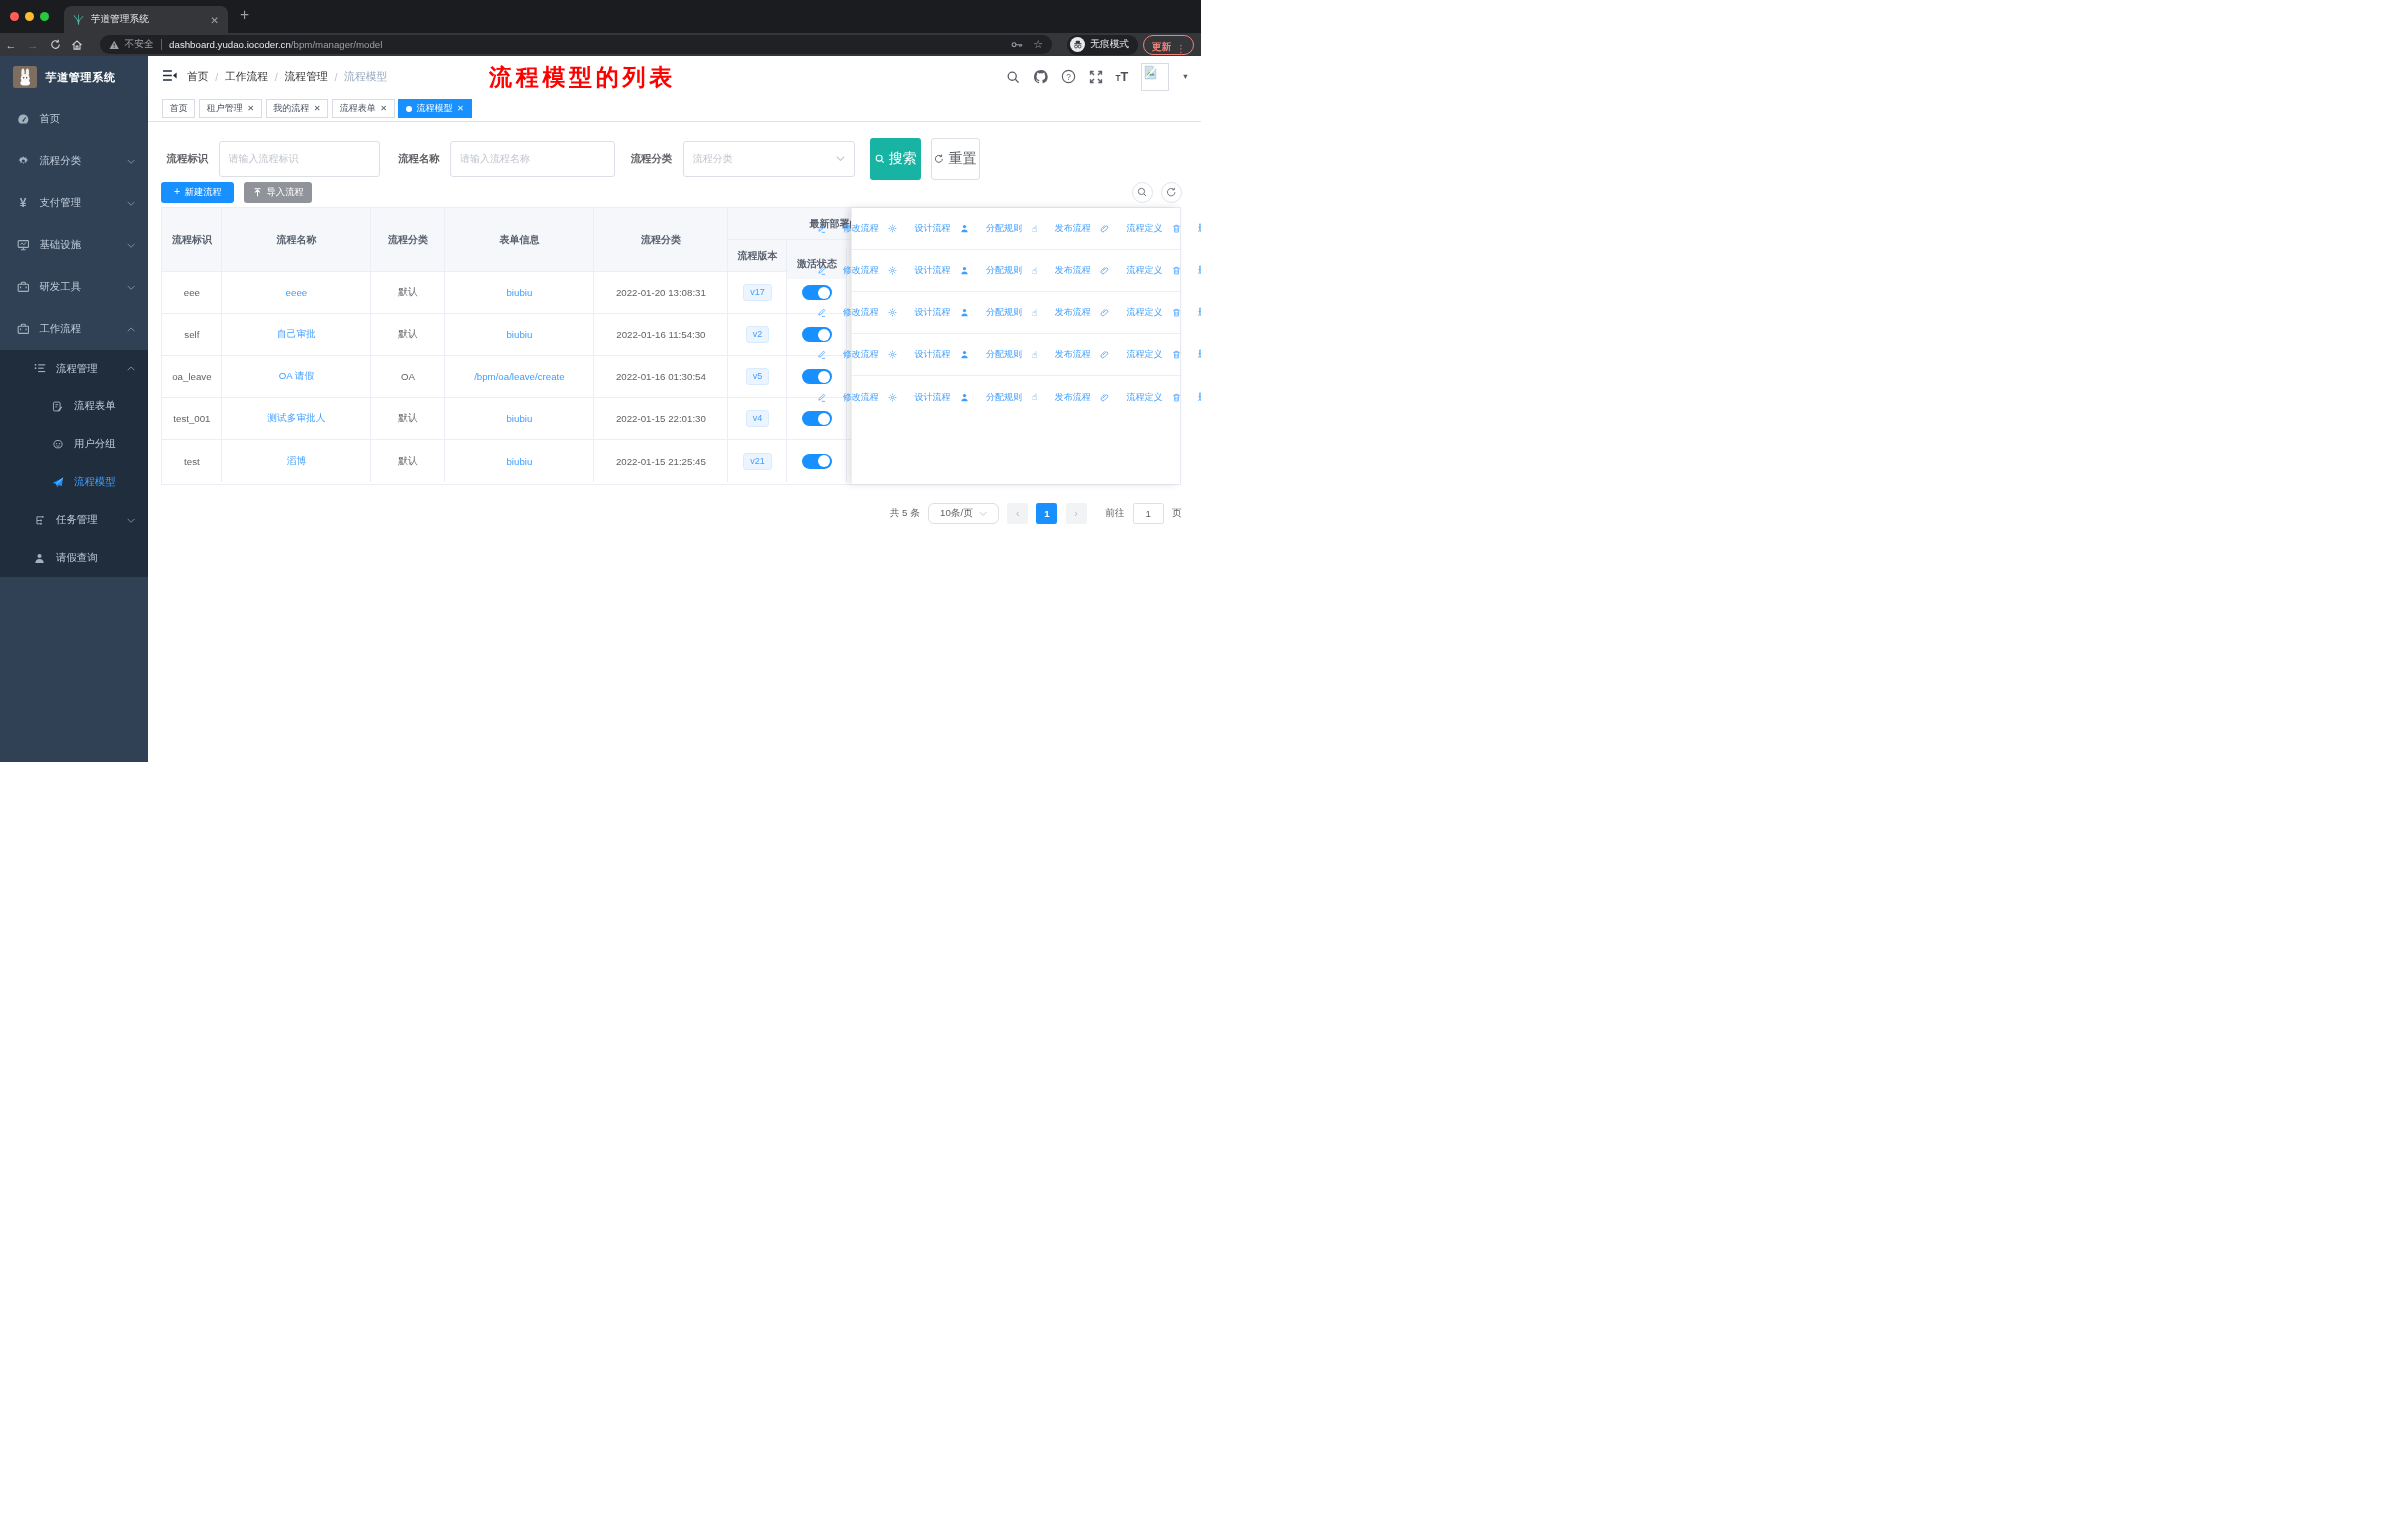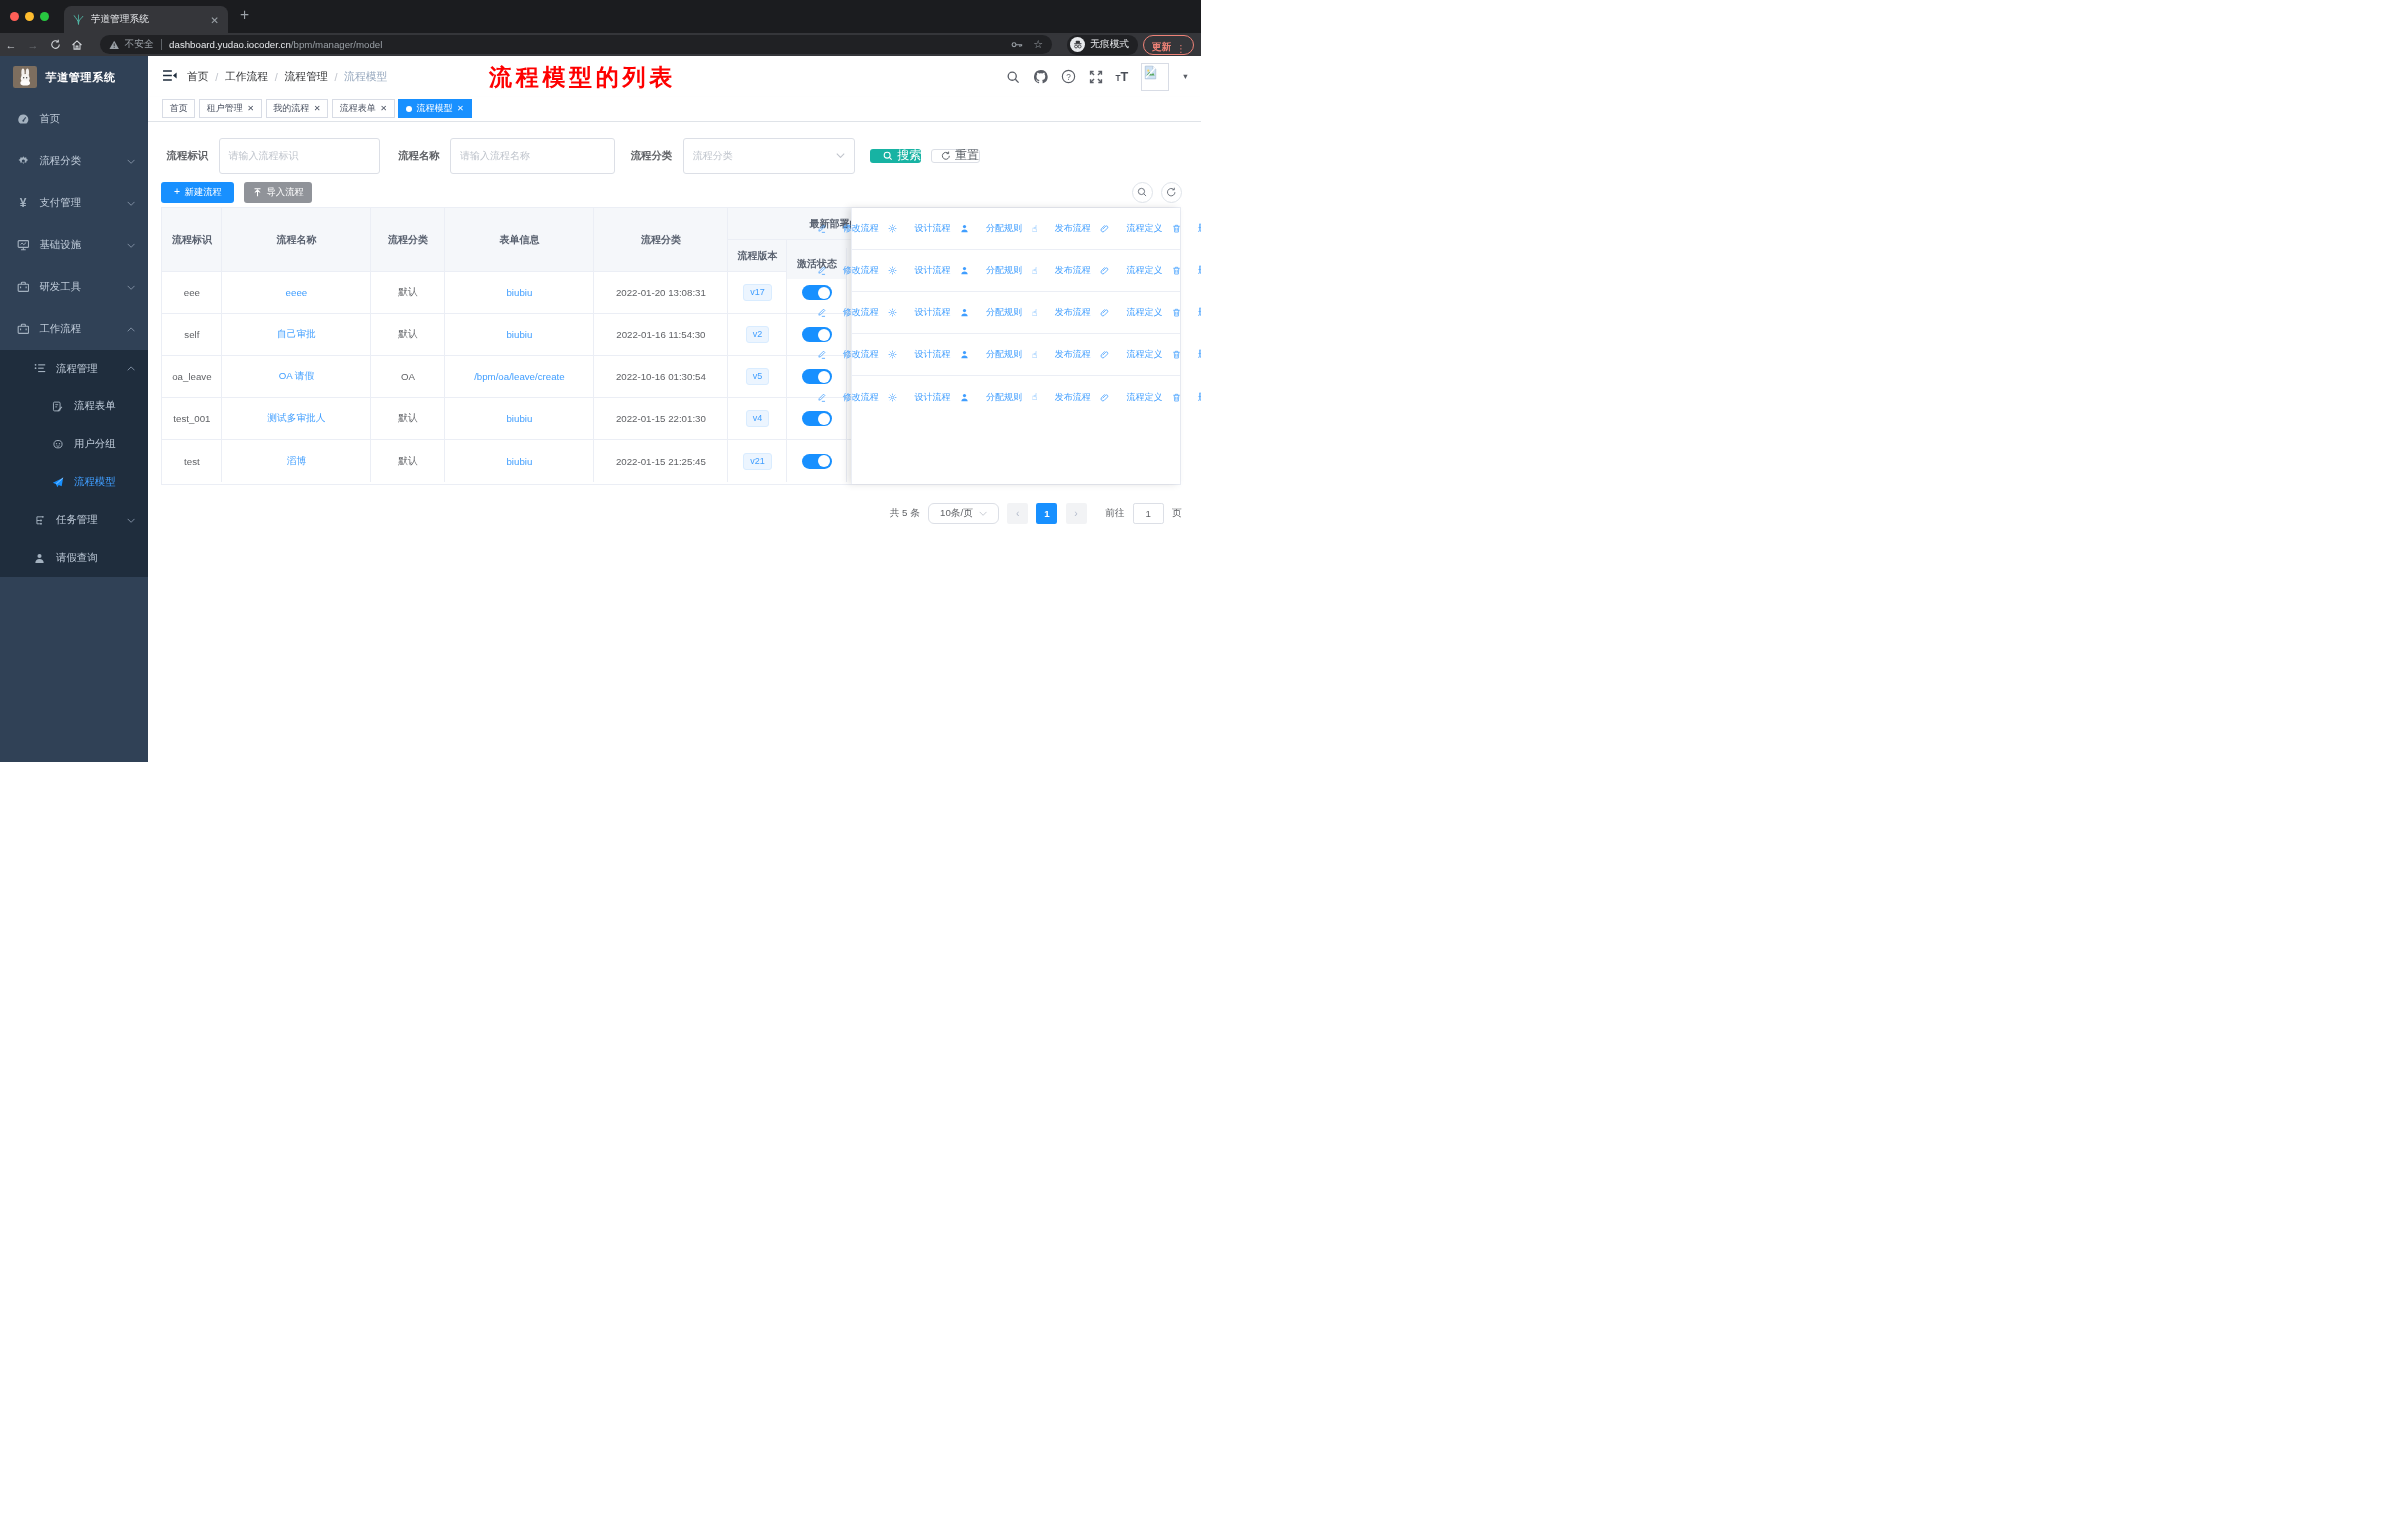--- a/index.html
+++ b/index.html
@@ -75,22 +75,22 @@
 .tag .tx{font-size:8.2px;line-height:1}
 .tag.active{background:var(--blue);border-color:var(--blue);color:#fff}
 .tag.active .dot{width:6px;height:6px;border-radius:50%;background:#fff}
 
 #content{position:absolute;top:66px;left:0;right:0;bottom:0;background:#fff}
 .filterrow{position:absolute;top:15.6px;left:18.6px;display:flex;align-items:center}
 .flabel{font-size:10.4px;font-weight:600;color:#606266;margin-right:10.4px;white-space:nowrap}
 .fin{height:25px;border:0.7px solid #dcdfe6;border-radius:3px;background:#fff;display:flex;
      align-items:center;padding:17px 9px;font-size:10px;color:#bfc4cc}
 .fin .ph{flex:1}
-.btn{height:14px;border-radius:3px;display:flex;align-items:center;justify-content:flex-end;
-     gap:4.5px;font-size:12px;cursor:pointer;white-space:nowrap}
+.btn{height:42px;border-radius:3px;display:flex;align-items:center;justify-content:center;
+     gap:4.5px;font-size:14px;cursor:pointer;white-space:nowrap}
 .btn.search{width:51px;background:var(--teal);color:#fff;margin-left:15.6px}
 .btn.reset{width:49px;background:#fff;border:0.7px solid #dcdfe6;color:#5a6066;margin-left:9.7px}
 
 .toolbar{position:absolute;top:60px;left:13.4px;right:19.4px;height:21px}
 .sbtn{position:absolute;top:0;height:21px;border-radius:3px;color:#fff;font-size:9.3px;
       display:flex;align-items:center;justify-content:center;gap:4.5px;cursor:pointer}
 .sbtn.create{left:0;width:73px;background:var(--blue)}
 .sbtn.import{left:83px;width:68px;background:#909399}
 .circbtn{position:absolute;top:0;width:21px;height:21px;border-radius:50%;border:0.7px solid #dfe4ea;
          background:#fff;color:#5f6670;display:flex;align-items:center;justify-content:center;cursor:pointer}
@@ -590,21 +590,21 @@
               <div class="td" style="width:149px">
                 <a class="tlink">OA 请假</a>
               </div>
               <div class="td" style="width:74px">
                 <span>OA</span>
               </div>
               <div class="td" style="width:149px">
                 <a class="tlink">/bpm/oa/leave/create</a>
               </div>
               <div class="td" style="width:134px">
-                <span>2022-10-16 01:30:54</span>
+                <span>2022-01-16 01:30:54</span>
               </div>
               <div class="td" style="width:59px">
                 <span class="vbadge">v5</span>
               </div>
               <div class="td" style="width:60px">
                 <span class="switch"></span>
               </div>
               <div class="td filler"></div>
             </div>
 

